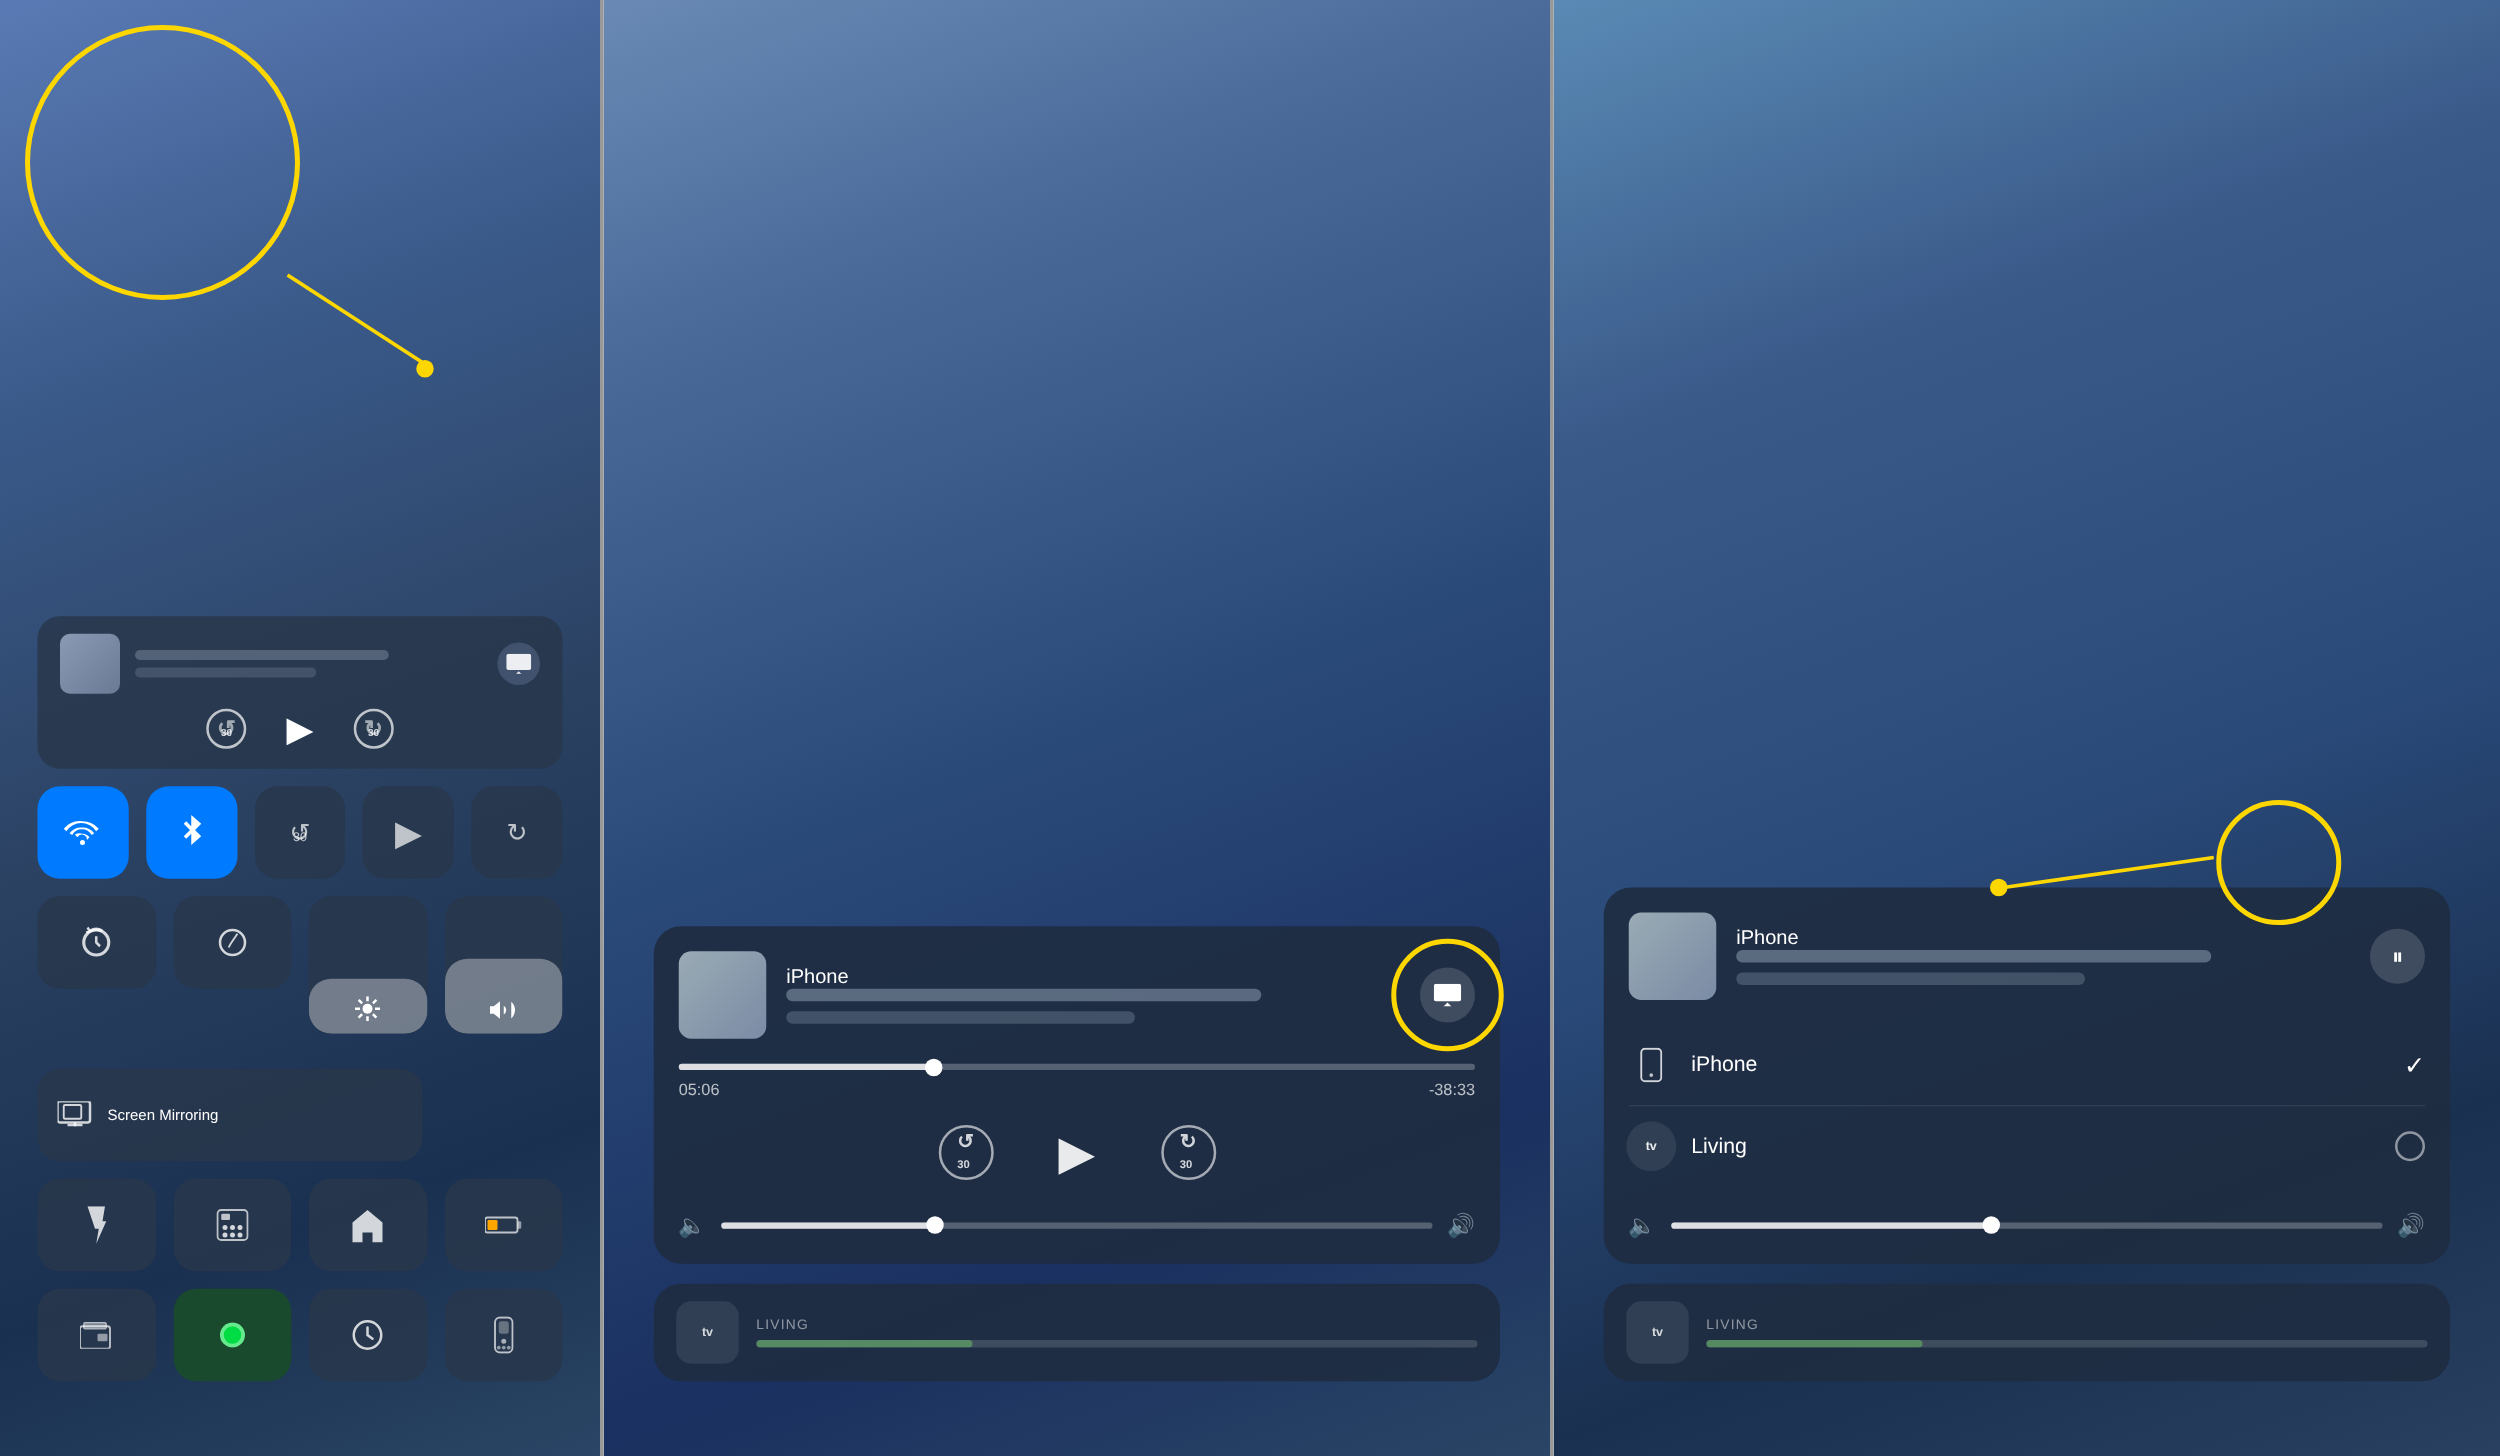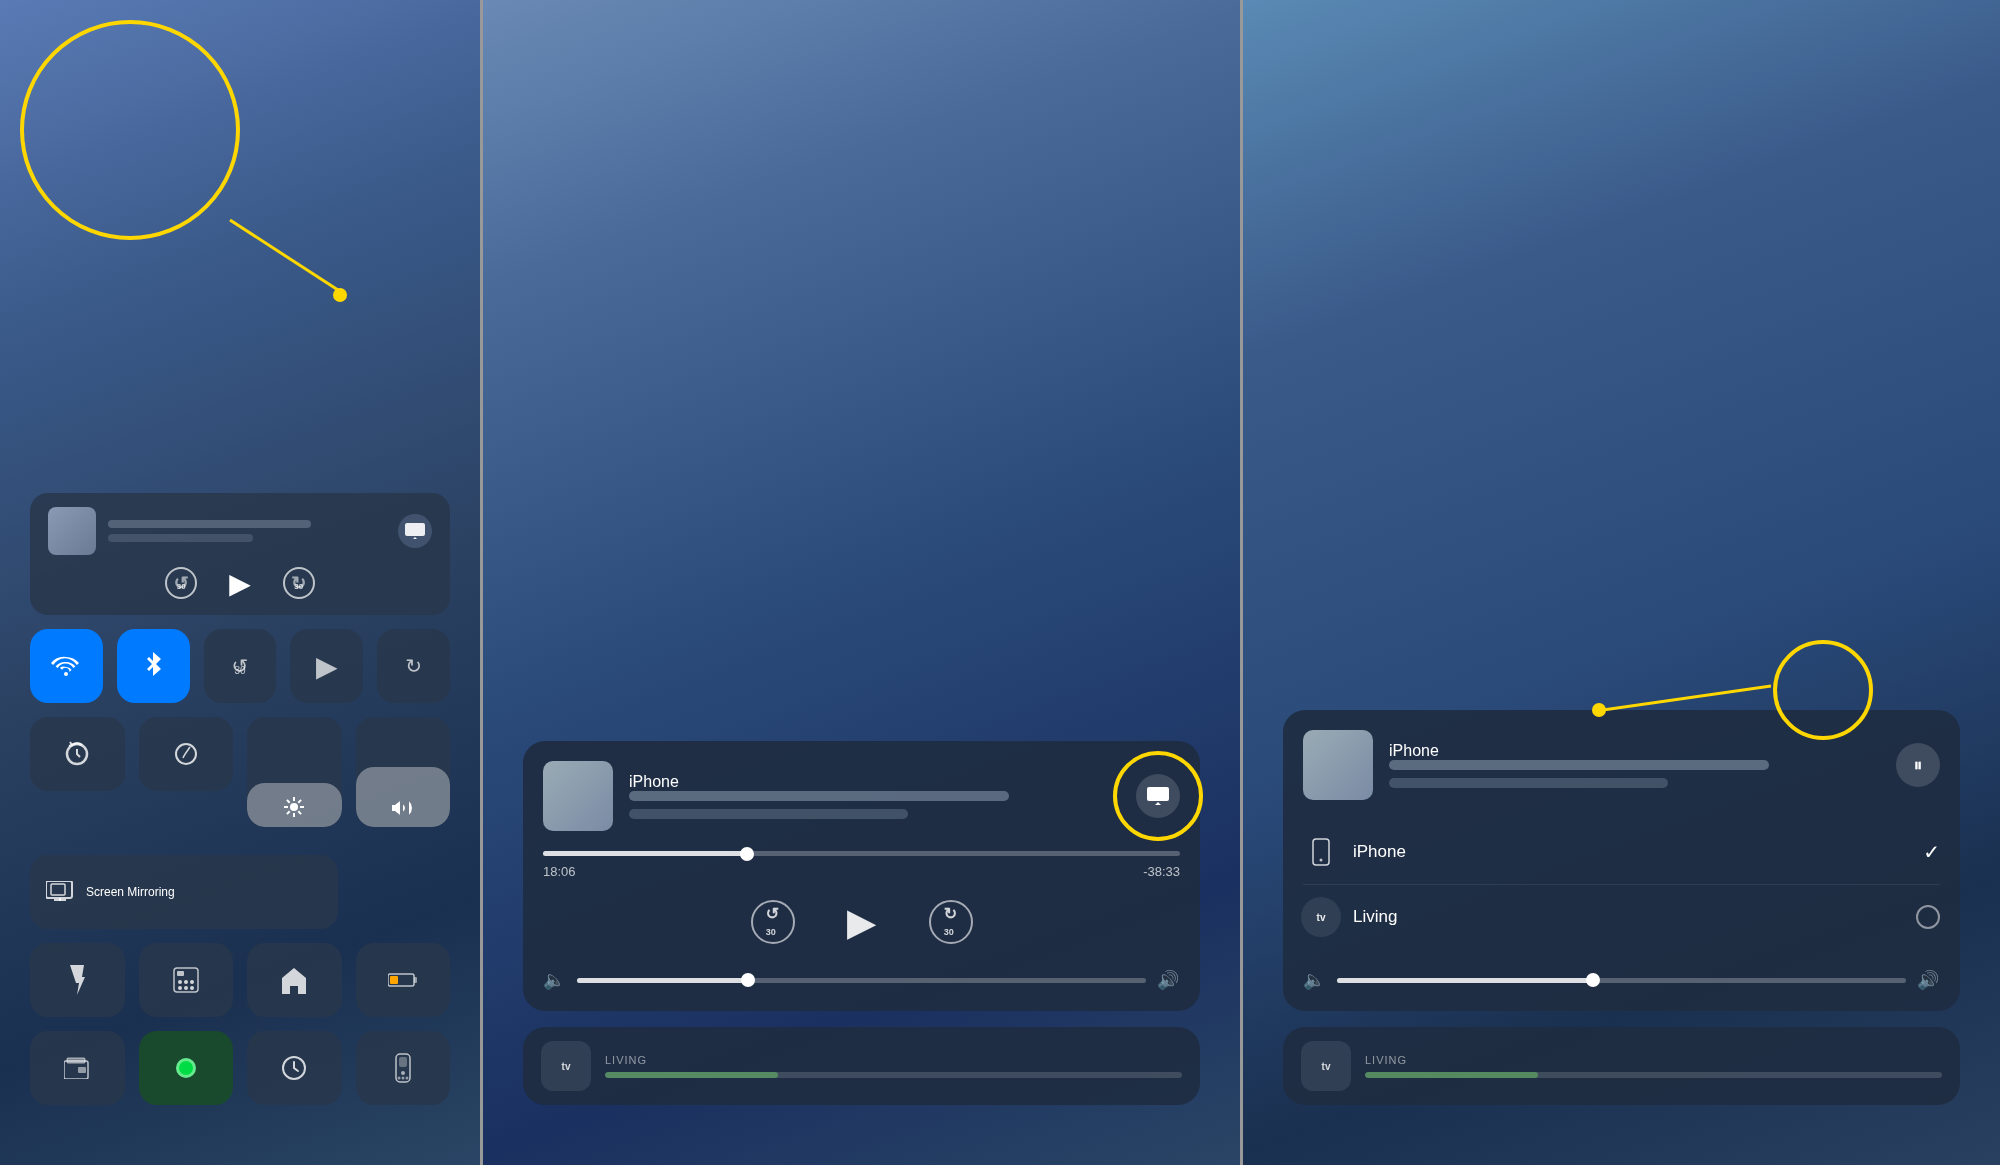--- a/index.html
+++ b/index.html
@@ -838,21 +838,21 @@
         </div>
       </div>
 
       <div class="progress-section">
         <div class="progress-bar-container">
           <div class="progress-bar-fill" style="width:32%;">
             <div class="progress-thumb"></div>
           </div>
         </div>
         <div class="time-row">
-          <span>18:06</span>
+          <span>05:06</span>
           <span>-38:33</span>
         </div>
       </div>
 
       <div class="pb-controls">
         <div class="pb-circle-btn">
           <span style="font-size:16px; line-height:1;">↺<br><span style="font-size:9px;">30</span></span>
         </div>
         <div class="pb-play-btn">▶</div>
         <div class="pb-circle-btn">

